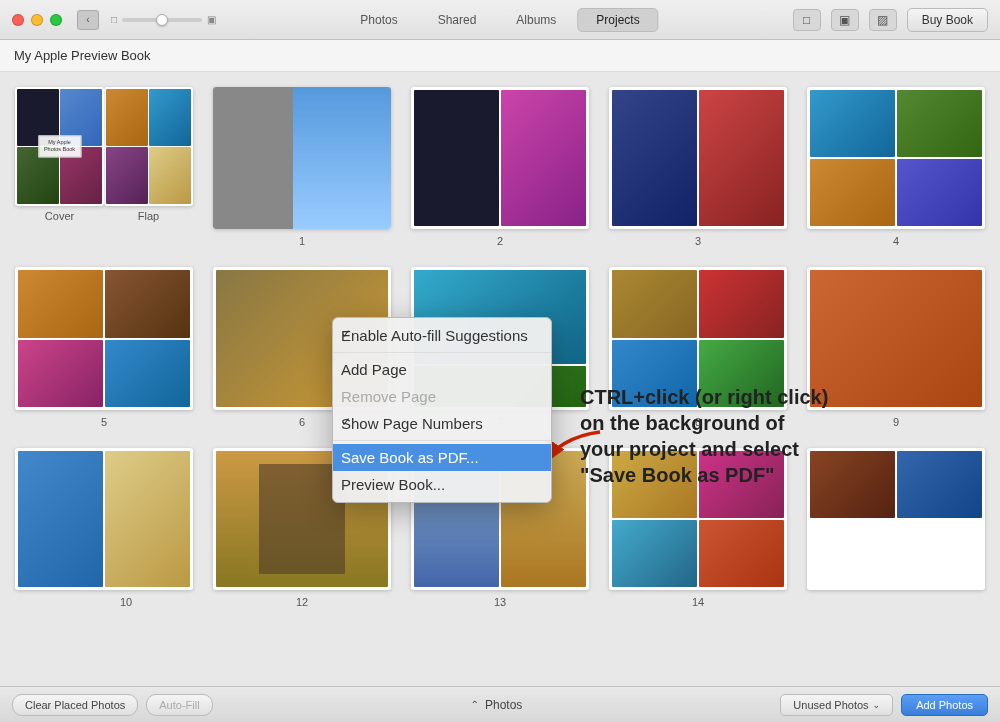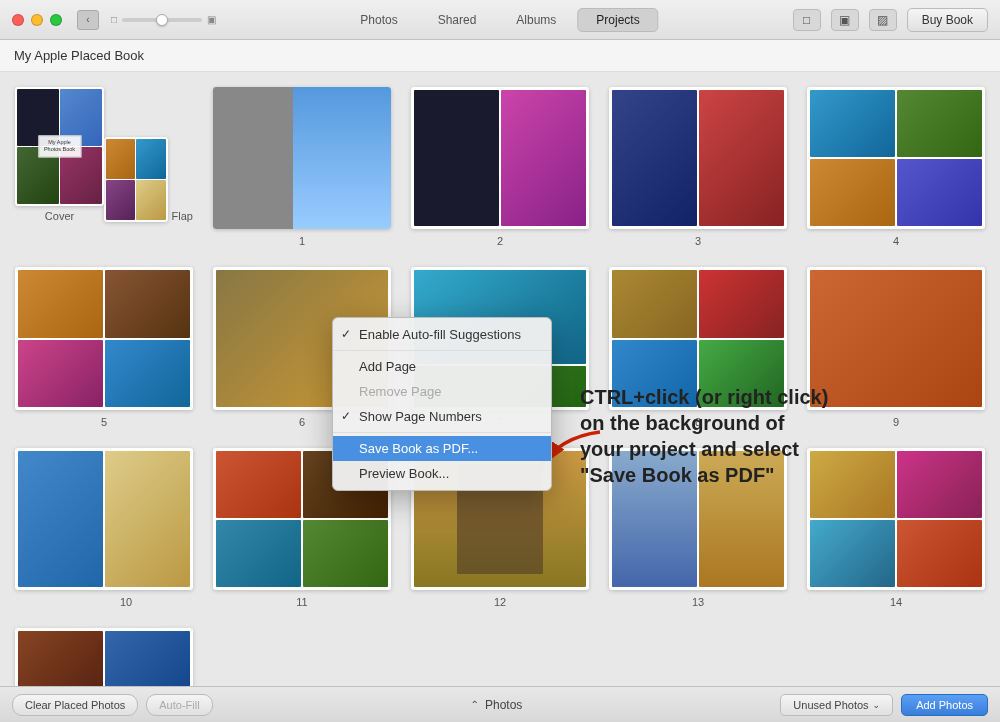--- a/index.html
+++ b/index.html
@@ -181,22 +181,22 @@
       left: 332px;
       width: 220px;
       background: rgba(240,240,240,0.97);
       border: 1px solid #bbb;
       border-radius: 6px;
       box-shadow: 0 8px 30px rgba(0,0,0,0.3);
       z-index: 100;
       padding: 4px 0;
     }
     .context-menu-item {
-      padding: 5px 20px 5px 26px;
-      font-size: 13px;
+      padding: 5px 20px 5px 8px;
+      font-size: 15px;
       cursor: pointer;
       position: relative;
       white-space: nowrap;
     }
     .context-menu-item.highlighted {
       background: #4a90e2;
       color: white;
     }
     .context-menu-item.disabled {
       color: #aaa;
@@ -334,21 +334,21 @@
   </div>
   <div class="titlebar-right">
     <div class="titlebar-icon-btn">□</div>
     <div class="titlebar-icon-btn">▣</div>
     <div class="titlebar-icon-btn">▨</div>
     <button class="buy-book-btn">Buy Book</button>
   </div>
 </div>
 
 <div class="page-title-bar">
-  <span class="page-title">My Apple Placed Book</span>
+  <span class="page-title">My Apple Preview Book</span>
 </div>
 
 <div class="main-content">
   <div class="photo-grid">
 
     <div class="page-item" style="grid-column: span 1;">
       <div style="display:flex; width:100%;">
 
         <div style="flex:1; display:flex; flex-direction:column; align-items:center; gap:4px;">
           <div style="width:100%; aspect-ratio:0.75; background:#fff; border-radius:3px; box-shadow:0 1px 4px rgba(0,0,0,0.2); overflow:hidden; position:relative;">
@@ -356,21 +356,21 @@
               <div style="background:#1a1a2e; border-radius:1px;"></div>
               <div style="background:linear-gradient(135deg,#5588cc,#3366bb); border-radius:1px;"></div>
               <div style="background:linear-gradient(135deg,#446633,#224411); border-radius:1px;"></div>
               <div style="background:linear-gradient(135deg,#993366,#662244); border-radius:1px;"></div>
             </div>
             <div class="book-label-overlay">My Apple<br>Photos Book</div>
           </div>
           <span style="font-size:11px;color:#555;">Cover</span>
         </div>
 
-        <div style="flex:1; display:flex; flex-direction:row; align-items:flex-end; gap:4px;">
+        <div style="flex:1; display:flex; flex-direction:column; align-items:center; gap:4px;">
           <div style="width:100%; aspect-ratio:0.75; background:#fff; border-radius:3px; box-shadow:0 1px 4px rgba(0,0,0,0.2); overflow:hidden;">
             <div style="display:grid; grid-template-columns:1fr 1fr; grid-template-rows:1fr 1fr; width:100%; height:100%; gap:1px; padding:2px;">
               <div style="background:linear-gradient(135deg,#cc8833,#aa6611); border-radius:1px;"></div>
               <div style="background:linear-gradient(135deg,#3399cc,#116699); border-radius:1px;"></div>
               <div style="background:linear-gradient(135deg,#884488,#552255); border-radius:1px;"></div>
               <div style="background:linear-gradient(135deg,#ddcc88,#bb9944); border-radius:1px;"></div>
             </div>
           </div>
           <span style="font-size:11px;color:#555;">Flap</span>
         </div>
@@ -462,31 +462,20 @@
     <div class="page-item">
       <div style="width:100%; aspect-ratio:1.25; background:#fff; border-radius:3px; box-shadow:0 1px 4px rgba(0,0,0,0.2); overflow:hidden; padding:3px; display:flex; flex-direction:column; gap:2px;">
         <div style="flex:1; display:flex; gap:2px;">
           <div style="flex:1; background:linear-gradient(135deg,#4488cc,#2266aa); border-radius:1px;"></div>
           <div style="flex:1; background:linear-gradient(135deg,#ddcc88,#bb9944); border-radius:1px;"></div>
         </div>
       </div>
       <span style="font-size:11px;color:#555;margin-left:44px;">10</span>
     </div>
 
-    <div class="page-item">
-      <div style="width:100%; aspect-ratio:1.25; background:#fff; border-radius:3px; box-shadow:0 1px 4px rgba(0,0,0,0.2); overflow:hidden; padding:3px;">
-        <div style="display:grid; grid-template-columns:1fr 1fr; grid-template-rows:1fr 1fr; width:100%; height:100%; gap:2px;">
-          <div style="background:linear-gradient(135deg,#cc5533,#aa3311); border-radius:1px;"></div>
-          <div style="background:linear-gradient(135deg,#664422,#442200); border-radius:1px;"></div>
-          <div style="background:linear-gradient(135deg,#3388aa,#116688); border-radius:1px;"></div>
-          <div style="background:linear-gradient(135deg,#558833,#336611); border-radius:1px;"></div>
-        </div>
-      </div>
-      <span style="font-size:11px;color:#555;">11</span>
-    </div>
 
     <div class="page-item">
       <div style="width:100%; aspect-ratio:1.25; background:#fff; border-radius:3px; box-shadow:0 1px 4px rgba(0,0,0,0.2); overflow:hidden; padding:3px; display:flex; flex-direction:column; gap:2px;">
         <div style="flex:1; background:linear-gradient(180deg,#cc9944,#887722); border-radius:1px; display:flex; align-items:center; justify-content:center;">
           <div style="width:50%; height:80%; background:rgba(80,60,40,0.6); border-radius:1px;"></div>
         </div>
       </div>
       <span style="font-size:11px;color:#555;">12</span>
     </div>
 

